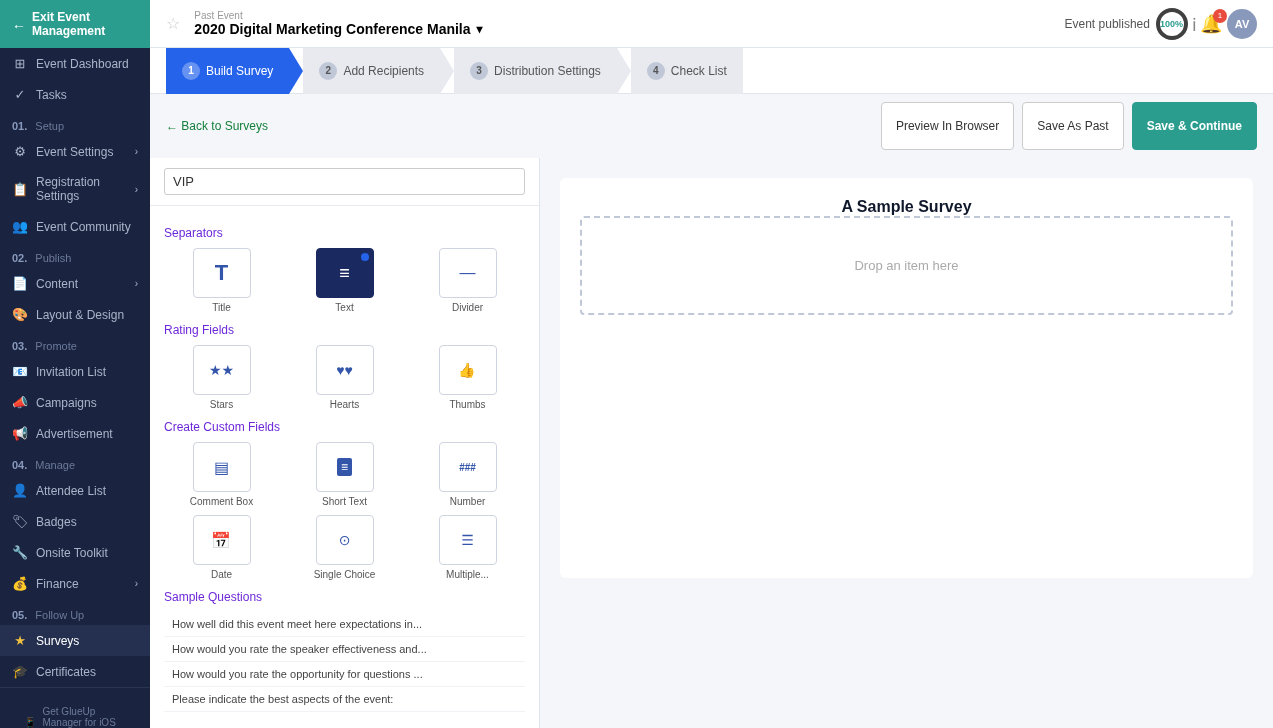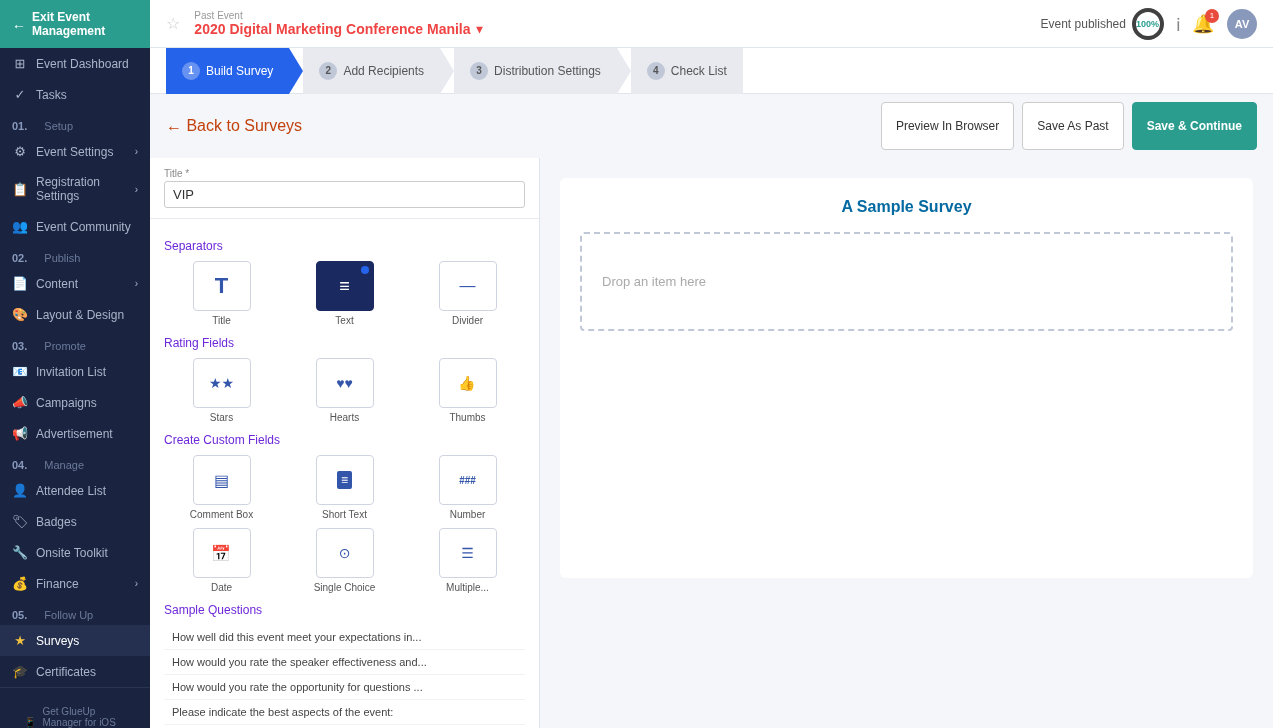--- a/index.html
+++ b/index.html
@@ -41,21 +41,21 @@
     .sidebar-item-label { flex: 1; }
     .sidebar-item-arrow { font-size: 10px; }
     .sidebar-group-label {
       padding: 10px 12px 4px;
       font-size: 11px;
       color: #6b7a99;
       display: flex;
       align-items: center;
       gap: 4px;
     }
-    .sidebar-group-num { font-weight: 700; color: #8899bb; margin-right: 13px; }
+    .sidebar-group-num { font-weight: 700; color: #8899bb; margin-right: 4px; }
     .sidebar-footer {
       margin-top: auto;
       padding: 10px 12px;
       border-top: 1px solid #2a3550;
     }
     .sidebar-mobile {
       padding: 8px 12px;
       font-size: 10px;
       color: #6b7a99;
       display: flex;
@@ -77,23 +77,23 @@
       border-bottom: 1px solid #e0e4ed;
       padding: 0 16px;
       height: 48px;
       display: flex;
       align-items: center;
       justify-content: space-between;
       flex-shrink: 0;
     }
     .topbar-left { display: flex; align-items: center; gap: 10px; }
     .topbar-past { font-size: 10px; color: #999; }
-    .topbar-title { font-size: 14px; font-weight: 600; color: #ef4444; display: flex; align-items: center; gap: 6px; justify-content: flex-end; }
+    .topbar-title { font-size: 14px; font-weight: 600; color: #000000; display: flex; align-items: center; gap: 6px; justify-content: flex-end; }
     .topbar-star { color: #ccc; font-size: 16px; margin-right: 4px; }
-    .topbar-right { display: flex; align-items: center; gap: 12px; }
+    .topbar-right { display: flex; align-items: center; gap: 4px; }
     .topbar-status { display: flex; align-items: center; gap: 6px; font-size: 12px; color: #555; }
     .topbar-progress-circle {
       width: 32px; height: 32px;
       border-radius: 50%;
       border: 4px solid #404040;
       display: flex; align-items: center; 
       font-size: 9px; font-weight: 700; color: #2a9d8f;
     }
     .topbar-icon { font-size: 18px; color: #888; cursor: pointer; position: relative; }
     .topbar-avatar { width: 30px; height: 30px; border-radius: 50%; background: #8899bb; display: flex; align-items: center; justify-content: center; color: white; font-size: 11px; font-weight: 700; cursor: pointer; }
@@ -157,21 +157,21 @@
 
     
     .breadcrumb-bar {
       padding: 8px 16px;
       display: flex;
       align-items: center;
       justify-content: space-between;
       background: #f5f6fa;
       flex-shrink: 0;
     }
-    .breadcrumb-back { color: #c2410c; font-size: 16px; cursor: pointer; display: flex; align-items: center; gap: 4px; }
+    .breadcrumb-back { color: #15803d; font-size: 12px; cursor: pointer; display: flex; align-items: center; gap: 4px; }
     .breadcrumb-actions { display: flex; gap: 8px; }
     .btn { padding: 16px 14px; border-radius: 4px; font-size: 12px; cursor: pointer; border: 1px solid #ccc; background: white; color: #333; }
     .btn-green { background: #2a9d8f; color: white; border-color: #2a9d8f; font-weight: 600; }
 
     
     .panel-area {
       flex: 1;
       display: flex;
       overflow: hidden;
     }
@@ -239,25 +239,26 @@
       background: #f5f6fa;
       padding: 20px;
       overflow-y: auto;
     }
     .survey-preview {
       background: white;
       border-radius: 6px;
       min-height: 400px;
       padding: 20px;
     }
-    .survey-title { font-size: 16px; font-weight: 600; color: #0369a1; margin-bottom: 16px; text-align: center; }
+    .survey-title { font-size: 16px; font-weight: 600; color: #0f172a; text-align: center; }
     .drop-zone {
       border: 2px dashed #c0c8d8;
       border-radius: 4px;
       padding: 40px 20px;
+      text-align: center;
       color: #aaa;
       font-size: 13px;
     }
 
     
     .notif-badge {
       position: absolute; top: -4px; right: -4px;
       background: #e74c3c; color: white;
       border-radius: 50%; width: 14px; height: 14px;
       font-size: 8px; display: flex; align-items: center; justify-content: center;
@@ -439,21 +440,20 @@
         <button class="btn">Preview In Browser</button>
         <button class="btn">Save As Past</button>
         <button class="btn btn-green">Save &amp; Continue</button>
       </div>
     </div>
 
     <div class="panel-area">
 
       <div class="left-panel">
         <div class="title-field">
-          <label>Title *</label>
           <input type="text" value="VIP" style="">
         </div>
 
         <div class="left-panel-scroll">
 
           <div class="section-title">Separators</div>
           <div class="field-grid">
 
             <div class="field-item">
               <div class="field-icon">
@@ -535,21 +535,21 @@
             <div class="field-item">
               <div class="field-icon">
                 <span style="font-size:14px;color:#3355aa;">☰</span>
               </div>
               <span class="field-label">Multiple...</span>
             </div>
           </div>
 
           <div class="section-title">Sample Questions</div>
           <div>
-            <div class="sample-question">How well did this event meet your expectations in...</div>
+            <div class="sample-question">How well did this event meet here expectations in...</div>
             <div class="sample-question">How would you rate the speaker effectiveness and...</div>
             <div class="sample-question">How would you rate the opportunity for questions ...</div>
             <div class="sample-question">Please indicate the best aspects of the event:</div>
           </div>
         </div>
       </div>
 
       <div class="right-panel">
         <div class="survey-preview">
           <div class="survey-title">A Sample Survey</div>

